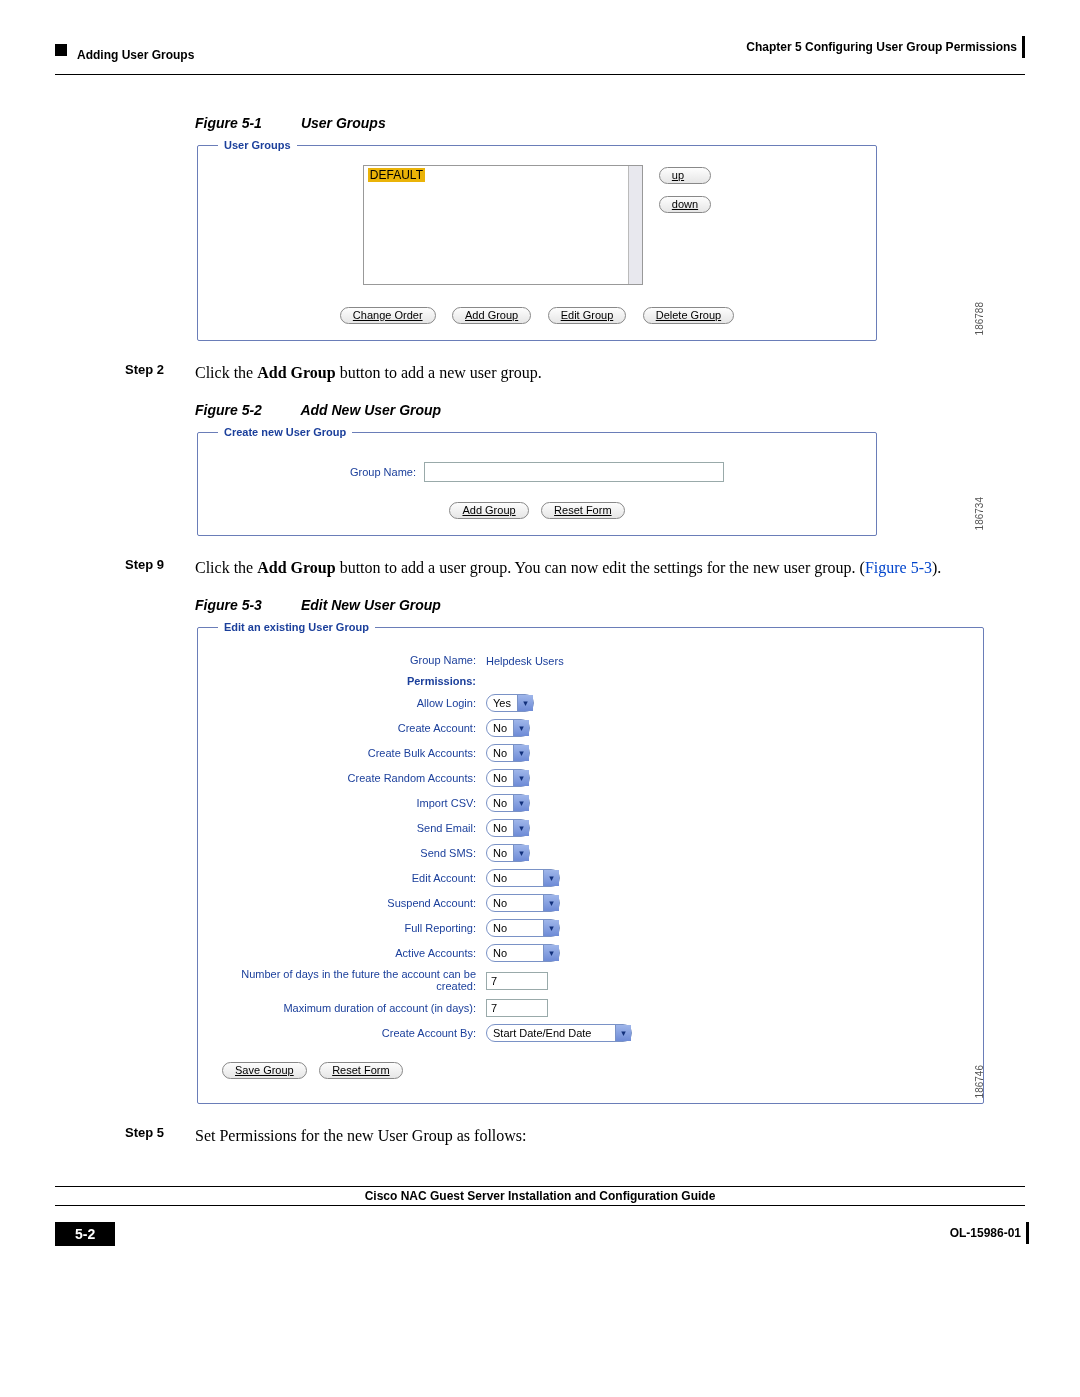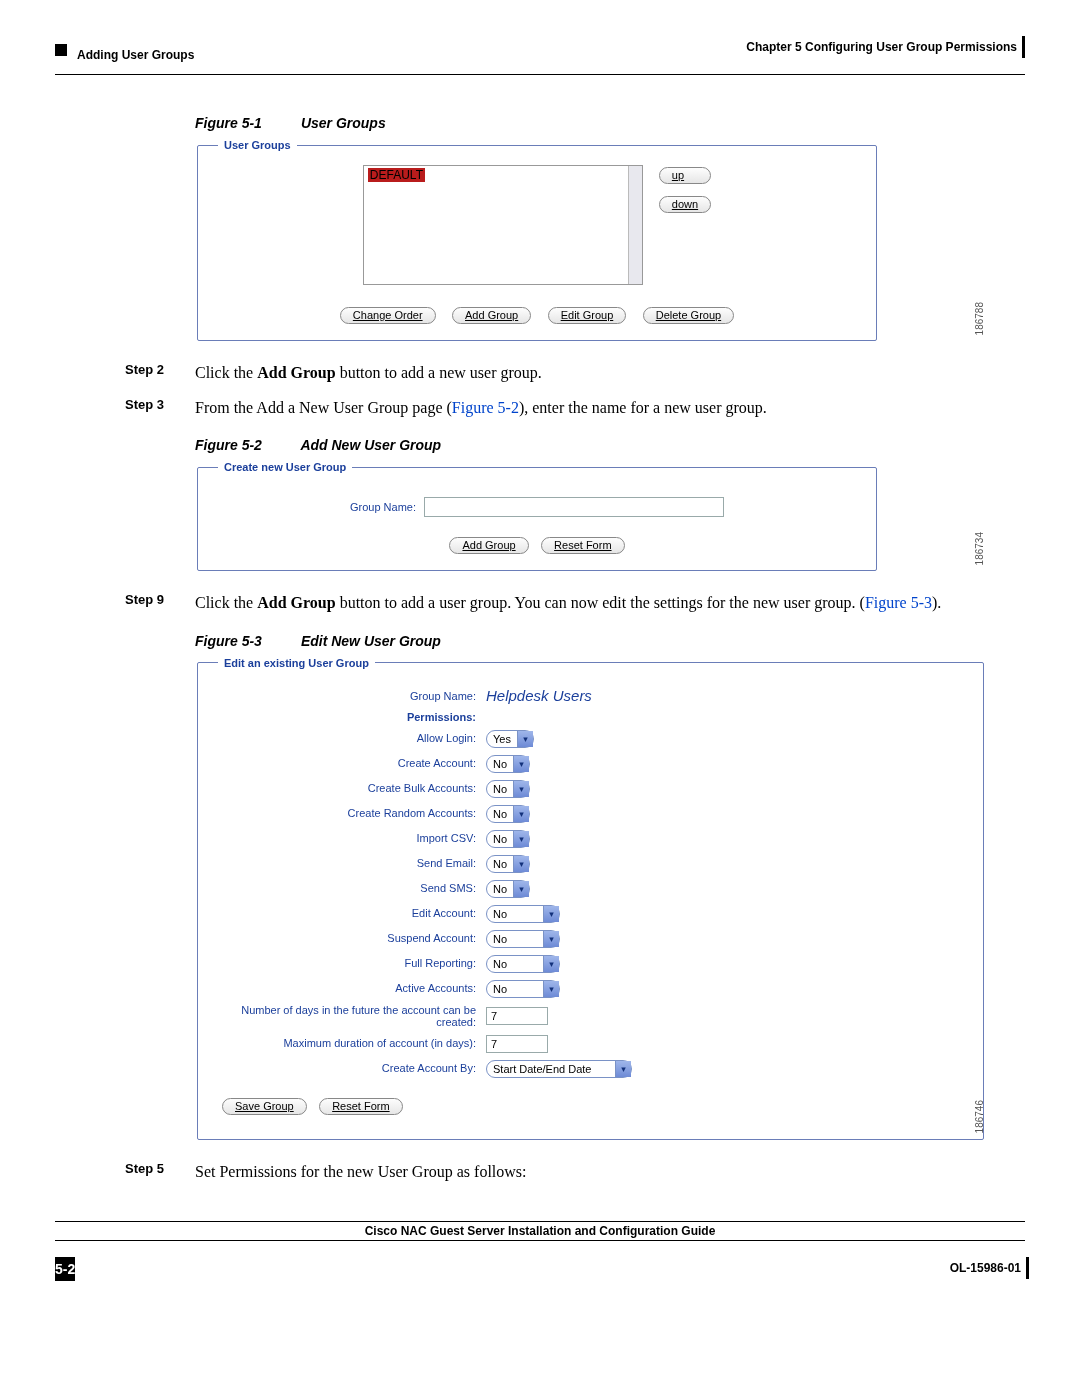--- a/index.html
+++ b/index.html
@@ -99,21 +99,21 @@
   
   .fig1-body { display:flex; gap:16px; justify-content:center; }
   .listbox {
     width: 280px; height: 120px;
     border: 1px solid #999; background:#fff;
     font-size: 12px; padding:2px 4px;
     overflow: hidden;
     position: relative;
   }
   .listbox .sel {
-    background:#b91c1c; display:inline-block; padding:0 2px;
+    background:#eab308; display:inline-block; padding:0 2px;
   }
   .listbox .scroll {
     position:absolute; right:0; top:0; bottom:0; width:14px;
     background: #e8e8ee; border-left:1px solid #bbb;
   }
   .updown { display:flex; flex-direction:column; gap:12px; padding-top:2px;}
   .pillbtn {
     display:inline-block;
     font-size: 11px;
     padding: 1px 12px 2px 12px;
@@ -146,21 +146,21 @@
   .f3-table td.lbl {
     text-align: right;
     color:#1b3f9b;
     font-size: 11px;
     width: 260px;
   }
   .f3-head {
     color:#1b3f9b; font-size:11px; font-weight:bold;
     text-align:right; padding-right:4px;
   }
-  .groupname-val { color:#1b3f9b; font-size:15px;font-style:italic; }
+  .groupname-val { color:#1b3f9b; font-size:11px; }
   .selbox {
     display:inline-flex; align-items:center;
     border:1px solid #7a92c6; border-radius:9px;
     height:18px; background:#fff; font-size:11px;
   }
   .selbox .selval { padding: 0 6px 0 6px; min-width:26px; color:#000;}
   .selbox.wider .selval { min-width: 56px; }
   .selbox.widest .selval { min-width: 128px; }
   .selbox .selbtn {
     width:16px; height:100%;
@@ -187,21 +187,21 @@
     font-family: Arial, Helvetica, sans-serif;
     font-size: 12px; font-weight:bold;
     text-align:center;
   }
   .footer .hr2 { border:none; border-top:1px solid #000; margin:2px 0 0 0;}
   .footer .pgbox {
     position:absolute; left:0; bottom:0;
     background:#000; color:#fff;
     font-family: Arial, Helvetica, sans-serif;
     font-size:14px; font-weight:bold;
-    padding: 4px 0;
+    padding: 4px 20px;
   }
   .footer .docid {
     position:absolute; right:4px; bottom:6px;
     font-family: Arial, Helvetica, sans-serif;
     font-size:12px; font-weight:bold;
   }
   .footer .bar-right {
     position:absolute; right:-4px; bottom:2px;
     width:3px; height:22px; background:#000;
   }
@@ -249,26 +249,20 @@
       <span class="sideid">186788</span>
     </div>
 
     <div class="step-row">
       <div class="step-label">Step 2</div>
       <div class="step-text">
         <span>Click the </span><span class="bold">Add Group</span><span> button to add a new user group.</span>
       </div>
     </div>
 
-    <div class="step-row">
-      <div class="step-label">Step 3</div>
-      <div class="step-text">
-        <span>From the Add a New User Group page (</span><span class="link">Figure 5-2</span><span>), enter the name for a new user group.</span>
-      </div>
-    </div>
 
     <div class="figcap">
       <span class="fignum">Figure 5-2</span>
       <span>Add New User Group</span>
     </div>
 
     <div class="figwrap">
       <fieldset class="figure">
         <legend>Create new User Group</legend>
         <div class="fig2-row">

